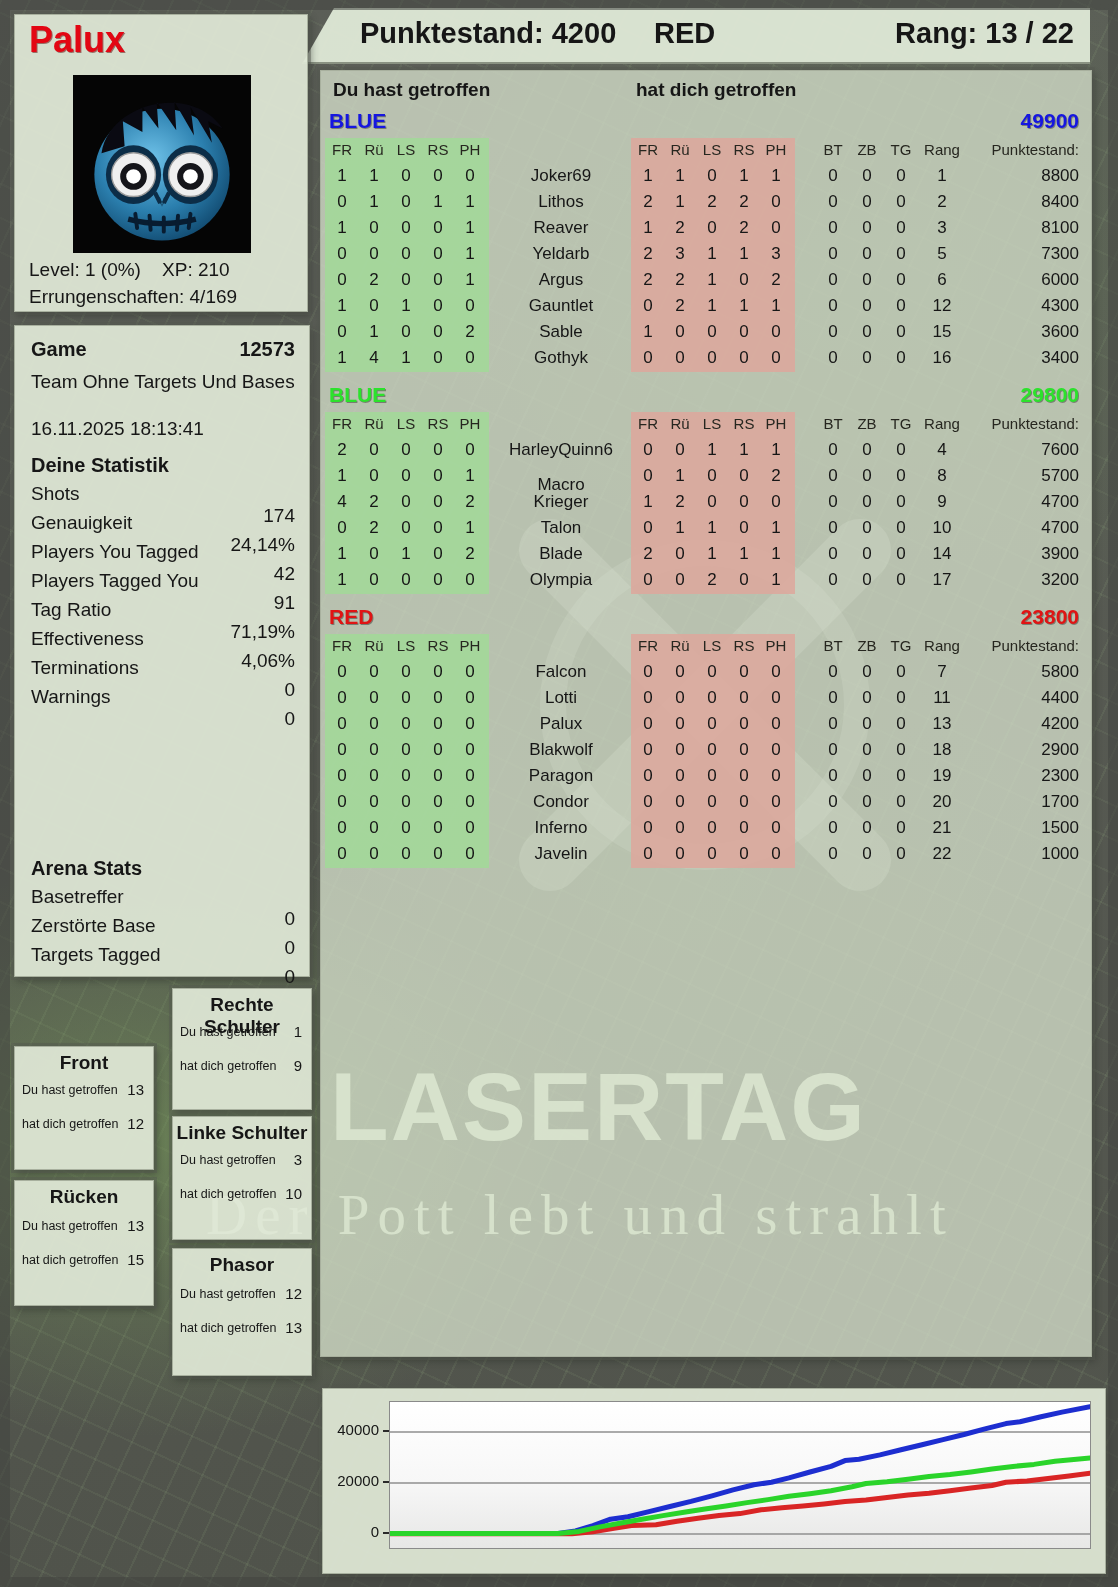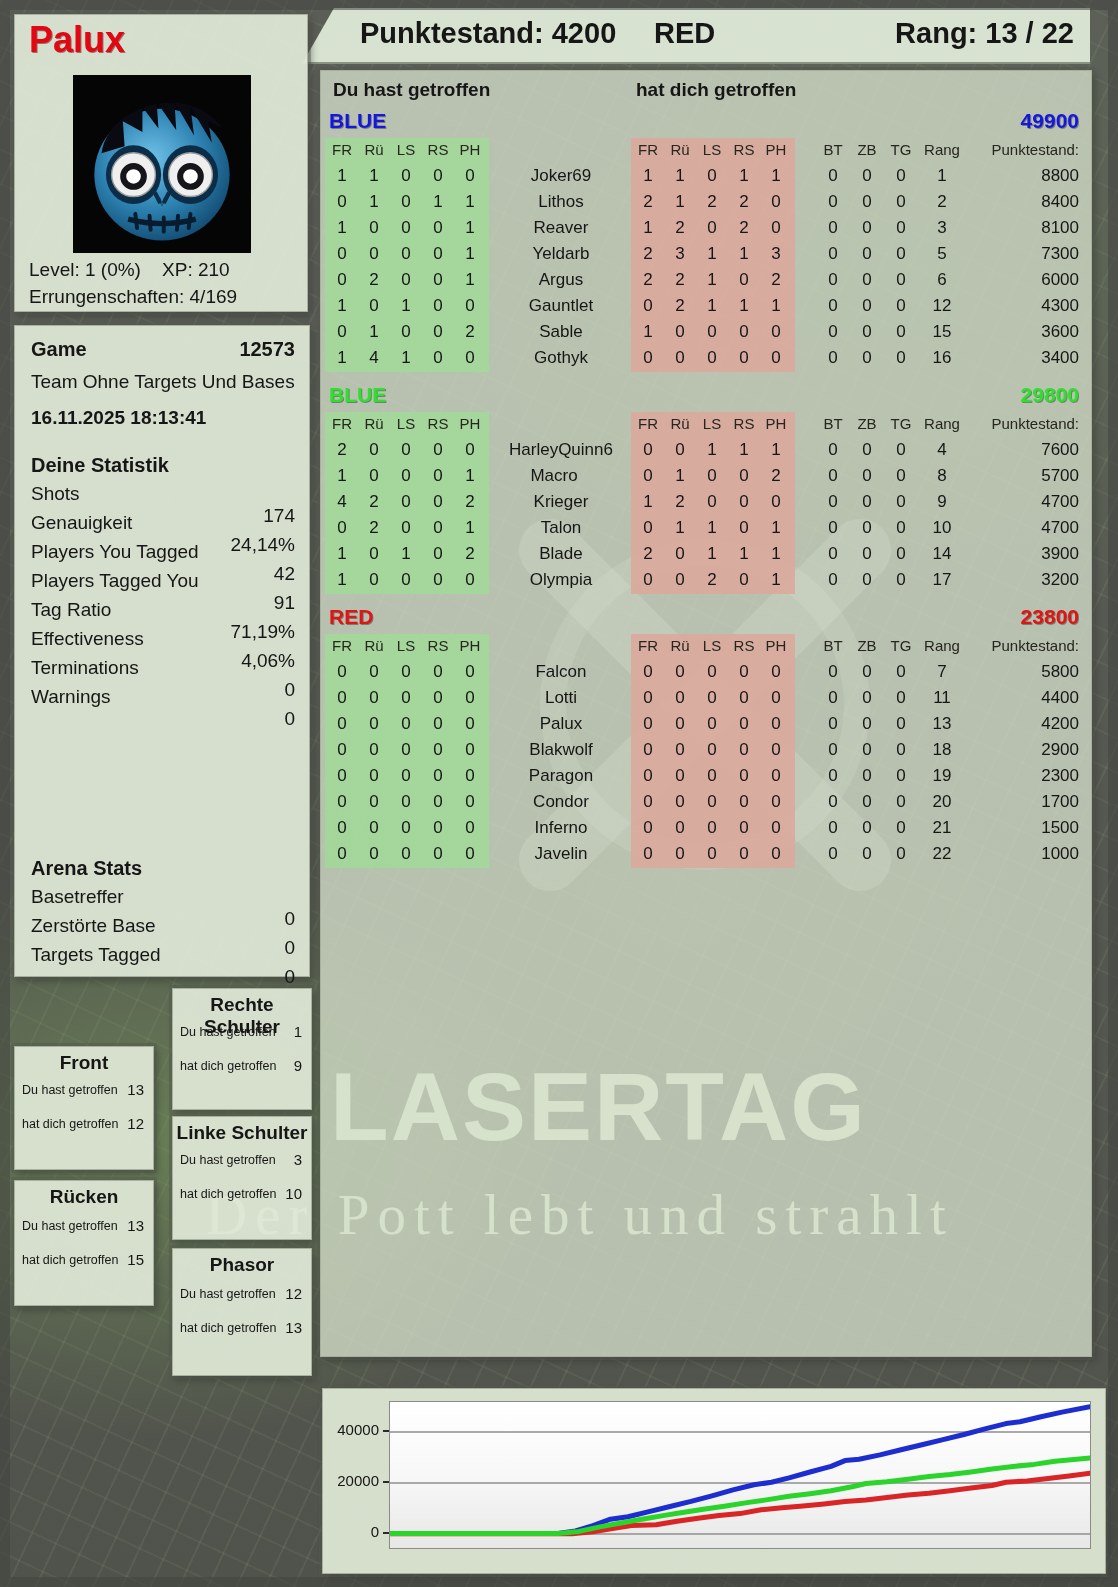--- a/index.html
+++ b/index.html
@@ -113,21 +113,21 @@
     </div>
     <div class="lvl" style="top:244px;"><span>Level: 1 (0%)</span>&nbsp;&nbsp;&nbsp;&nbsp;<span>XP: 210</span></div>
     <div class="lvl" style="top:271px;">Errungenschaften: 4/169</div>
   </div>
 
   <div class="panel" style="left:14px;top:325px;width:294px;height:650px;">
     <div class="srow" style="top:12px;font-weight:bold;font-size:20px;">
       <span>Game</span><span class="v">12573</span>
     </div>
     <div class="srow" style="top:45px;">Team Ohne Targets Und Bases</div>
-    <div class="srow" style="top:81px;font-weight:bold;">16.11.2025 18:13:41</div>
+    <div class="srow" style="top:92px;">16.11.2025 18:13:41</div>
     <div class="sttl" style="top:128px;">Deine Statistik</div>
     <div id="your-stats-rows">
         <div class="srow" style="top: 157px;"><div style="display: inline;">Shots</div><div class="v">174</div></div>
         <div class="srow" style="top: 186px;"><div style="display: inline;">Genauigkeit</div><div class="v">24,14%</div></div>
         <div class="srow" style="top: 215px;"><div style="display: inline;">Players You Tagged</div><div class="v">42</div></div>
         <div class="srow" style="top: 244px;"><div style="display: inline;">Players Tagged You</div><div class="v">91</div></div>
         <div class="srow" style="top: 273px;"><div style="display: inline;">Tag Ratio</div><div class="v">71,19%</div></div>
         <div class="srow" style="top: 302px;"><div style="display: inline;">Effectiveness</div><div class="v">4,06%</div></div>
         <div class="srow" style="top: 331px;"><div style="display: inline;">Terminations</div><div class="v">0</div></div>
         <div class="srow" style="top: 360px;"><div style="display: inline;">Warnings</div><div class="v">0</div></div>
@@ -394,21 +394,21 @@
               <div class="cell" style="left: 563px; width: 34px;">0</div>
               <div class="cell" style="left: 597px; width: 48px;">4</div>
               <div class="cell pcol" style="left: 640px; width: 118px;">7600</div>
             </div>
             <div class="trow">
               <div class="cell" style="left: 5px; width: 32px;">1</div>
               <div class="cell" style="left: 37px; width: 32px;">0</div>
               <div class="cell" style="left: 69px; width: 32px;">0</div>
               <div class="cell" style="left: 101px; width: 32px;">0</div>
               <div class="cell" style="left: 133px; width: 32px;">1</div>
-              <div class="cell" style="left: 163px; width: 140px;">Macro</div>
+              <div class="cell" style="left: 170px; width: 140px; margin-top: 9px;">Macro</div>
               <div class="cell" style="left: 311px; width: 32px;">0</div>
               <div class="cell" style="left: 343px; width: 32px;">1</div>
               <div class="cell" style="left: 375px; width: 32px;">0</div>
               <div class="cell" style="left: 407px; width: 32px;">0</div>
               <div class="cell" style="left: 439px; width: 32px;">2</div>
               <div class="cell" style="left: 495px; width: 34px;">0</div>
               <div class="cell" style="left: 529px; width: 34px;">0</div>
               <div class="cell" style="left: 563px; width: 34px;">0</div>
               <div class="cell" style="left: 597px; width: 48px;">8</div>
               <div class="cell pcol" style="left: 640px; width: 118px;">5700</div>

